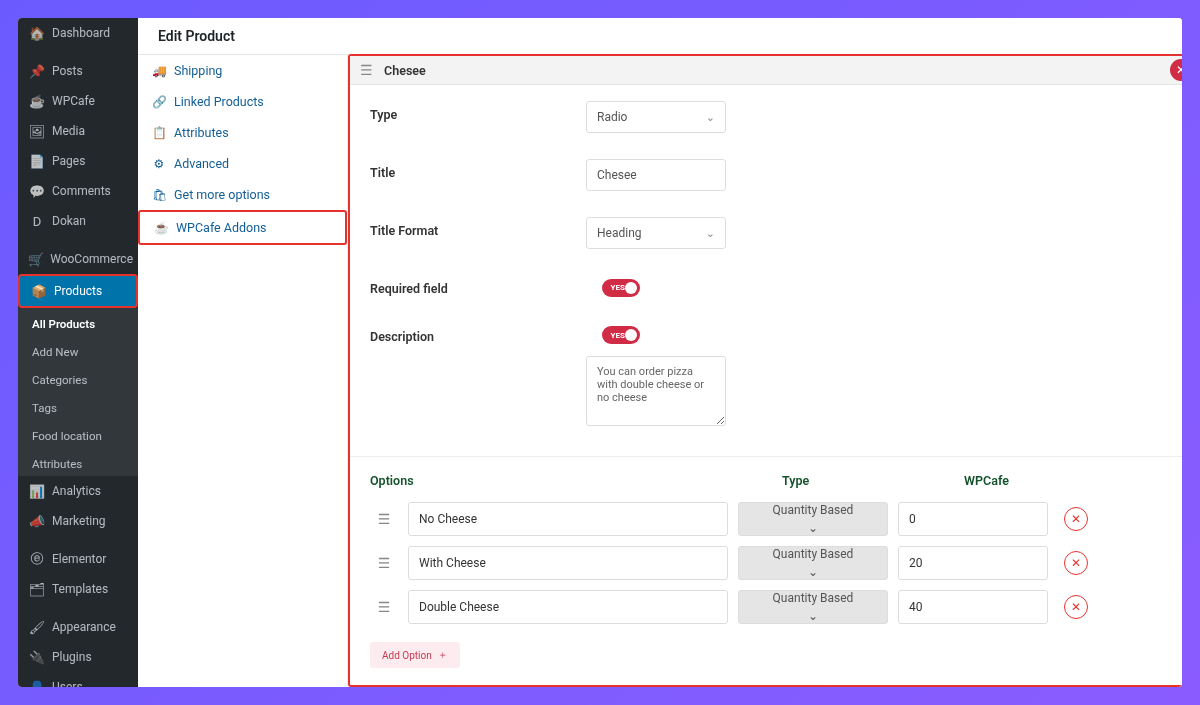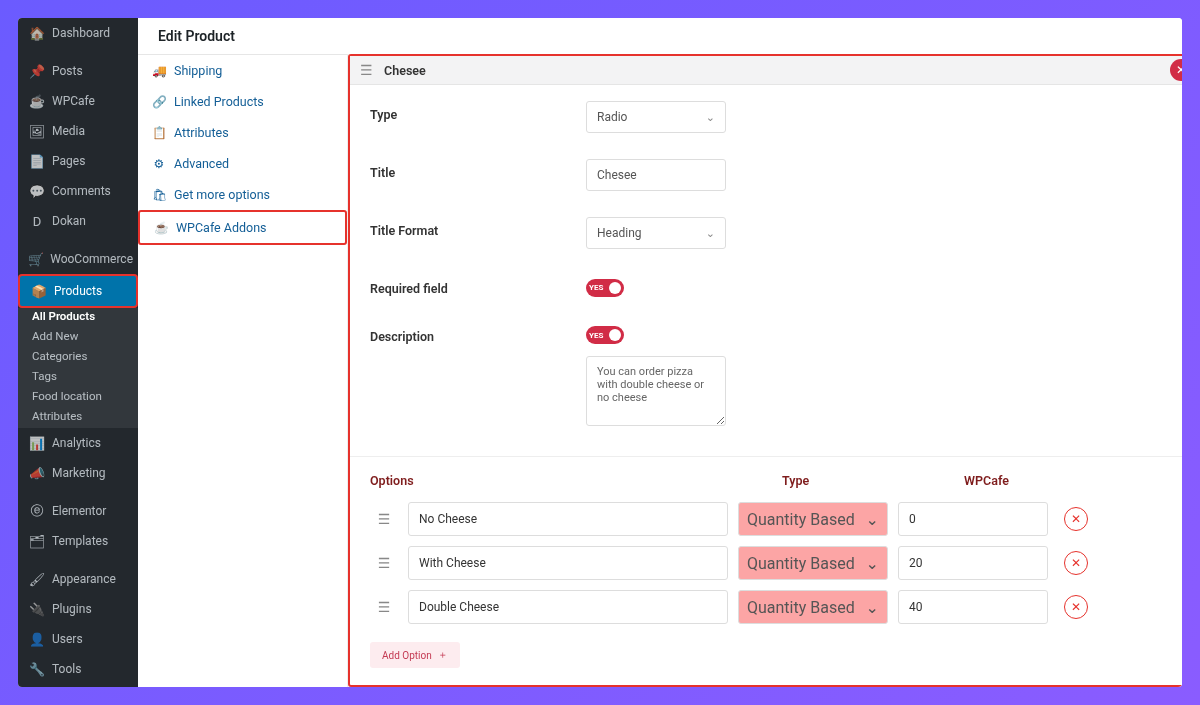--- a/index.html
+++ b/index.html
@@ -42,21 +42,21 @@
   position: relative;
 }
 .sidebar-item.highlighted-menu {
   border: 2px solid #e6322c;
   border-radius: 4px;
 }
 .sidebar-sub {
   background: #32373c;
 }
 .sidebar-sub .sub-item {
-  padding: 1px 10px 5px 14px;
+  padding: 9px 10px 5px 14px;
   color: rgba(240,246,252,.7);
   font-size: 11.5px;
   cursor: pointer;
 }
 .sidebar-sub .sub-item.strong {
   color: #fff;
   font-weight: 600;
 }
 .sidebar-section-gap { height: 8px; }
 
@@ -171,51 +171,52 @@
   border-radius: 3px;
   padding: 8px 10px;
   font-size: 11px;
   color: #666;
   resize: both;
   overflow: auto;
 }
 .toggle {
   width: 38px; height: 18px; border-radius: 10px;
   background: #d12c46;
-  display: inline-flex; align-items: center; justify-content: space-between;
+  display: inline-flex; align-items: center; justify-content: flex-end;
   padding: 0 3px;
   color: #fff; font-size: 8px; font-weight: 700;
   cursor: pointer;
+  margin-left: 16px;
 }
 .toggle .knob { width: 12px; height: 12px; background: #fff; border-radius: 50%; }
 
 .divider { border-top: 1px solid #eee; margin: 4px -20px 16px -20px; }
 
 .options-header, .option-row {
   display: grid;
   grid-template-columns: 28px 320px 150px 150px 36px;
   gap: 10px;
   align-items: center;
 }
 .options-header {
   font-size: 12.5px;
   font-weight: 600;
-  color: #7f1d1d;
+  color: #14532d;
   margin-bottom: 14px;
   gap: 32px;
 }
 .options-header .col-options { grid-column: 1 / 3; }
 .option-row { margin-bottom: 10px; }
 .option-row .drag { color: #888; font-size: 14px; text-align:center; cursor: grab; }
 .option-row .opt-input {
   height: 34px; border: 1px solid #ddd; border-radius: 3px; padding: 0 10px; font-size: 12px; color: #333; background:#fff;
 }
 .option-row .opt-select {
-  height: 34px; border: 1px solid #ddd; border-radius: 3px; padding: 0 8px; font-size: 16px; color: #555;
-  display:flex; align-items:center; justify-content:space-between; background:#fca5a5;
+  height: 34px; border: 1px solid #ddd; border-radius: 3px; padding: 0 8px; font-size: 12px; color: #555;
+  display:flex; align-items:center; justify-content:space-between; background:#e5e5e5;flex-direction:column;
 }
 .option-row .remove {
   width: 24px; height: 24px; border: 1.5px solid #e6322c; border-radius: 50%;
   display:flex; align-items:center; justify-content:center; color:#e6322c; font-size: 12px; cursor:pointer; margin:auto;
 }
 .add-option {
   margin-top: 8px;
   display: inline-flex;
   align-items: center;
   gap: 6px;

